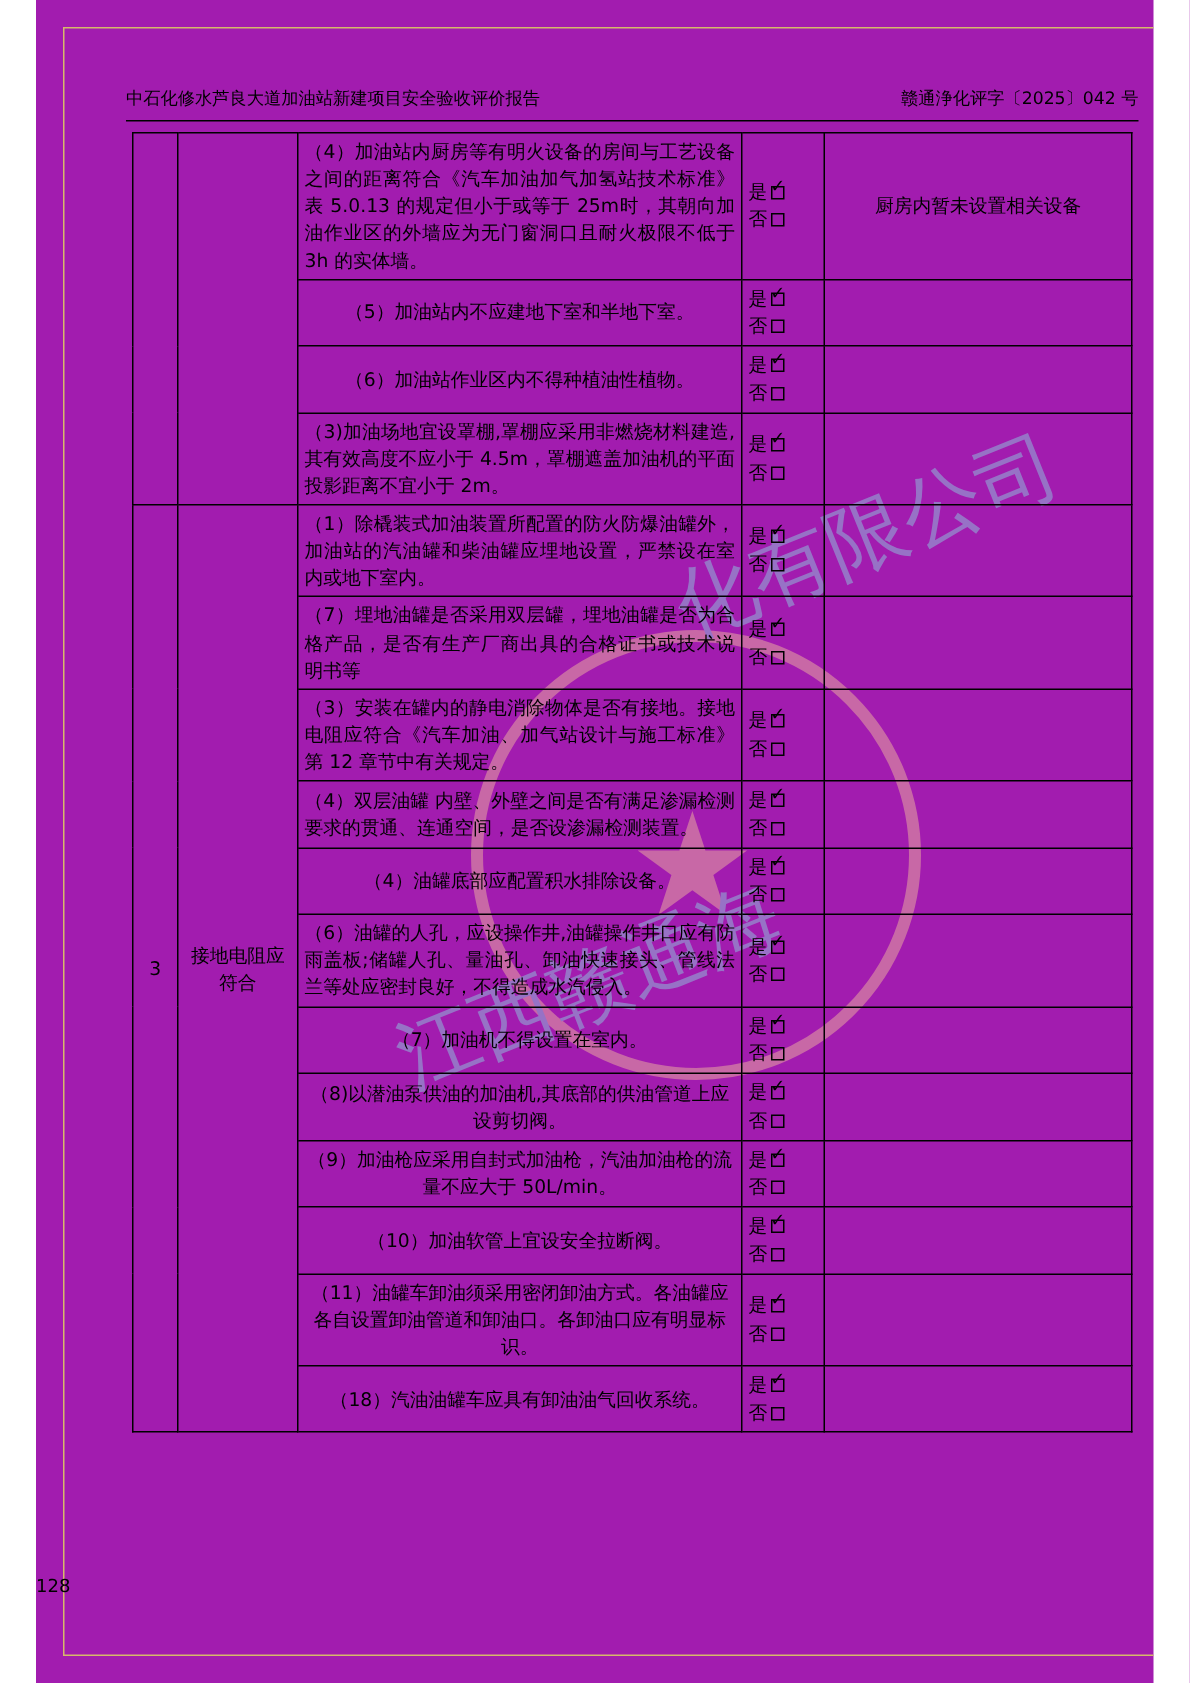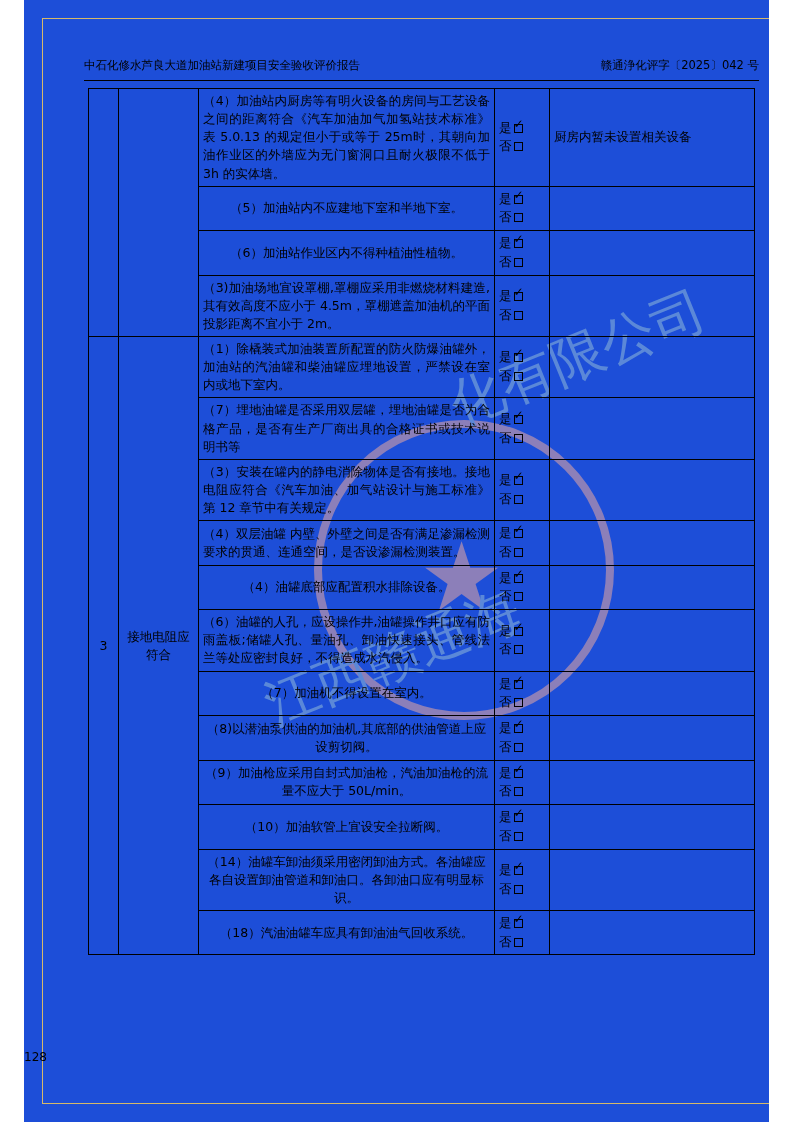--- a/index.html
+++ b/index.html
@@ -8,21 +8,21 @@
     background: #ffffff;
   }
   body {
     font-family: "DejaVu Sans", "Liberation Sans", sans-serif;
   }
   .page {
     position: relative;
     width: 745px;
     height: 1122px;
     margin: 0 auto;
-    background: #1d4ed8;
+    background: #a21caf;
     box-sizing: border-box;
     overflow: hidden;
   }
   .page-border {
     position: absolute;
     left: 18px;
     top: 18px;
     width: 757px;
     height: 1086px;
     border: 1px solid #d6b96a;
@@ -82,21 +82,21 @@
     margin-left: 44px;
   }
   td.col-res {
     width: 55px;
     text-align: left;
     white-space: nowrap;
     padding-left: 8px;
   }
   td.col-note {
     width: 205px;
-    text-align: left;
+    text-align: center;
   }
   .item-text {
     text-align: justify;
     text-justify: inter-ideograph;
   }
   .item-center {
     text-align: center;
   }
   .res-line {
     display: block;
@@ -349,21 +349,21 @@
               <div class="item-center">（10）加油软管上宜设安全拉断阀。</div>
             </td>
             <td class="col-res">
               <span class="res-line"><span>是</span><span class="box checked"></span></span>
               <span class="res-line"><span>否</span><span class="box"></span></span>
             </td>
             <td class="col-note"></td>
           </tr>
           <tr>
             <td class="col-item">
-              <div class="item-center">（14）油罐车卸油须采用密闭卸油方式。各油罐应各自设置卸油管道和卸油口。各卸油口应有明显标识。</div>
+              <div class="item-center">（11）油罐车卸油须采用密闭卸油方式。各油罐应各自设置卸油管道和卸油口。各卸油口应有明显标识。</div>
             </td>
             <td class="col-res">
               <span class="res-line"><span>是</span><span class="box checked"></span></span>
               <span class="res-line"><span>否</span><span class="box"></span></span>
             </td>
             <td class="col-note"></td>
           </tr>
           <tr>
             <td class="col-item">
               <div class="item-center">（18）汽油油罐车应具有卸油油气回收系统。</div>

